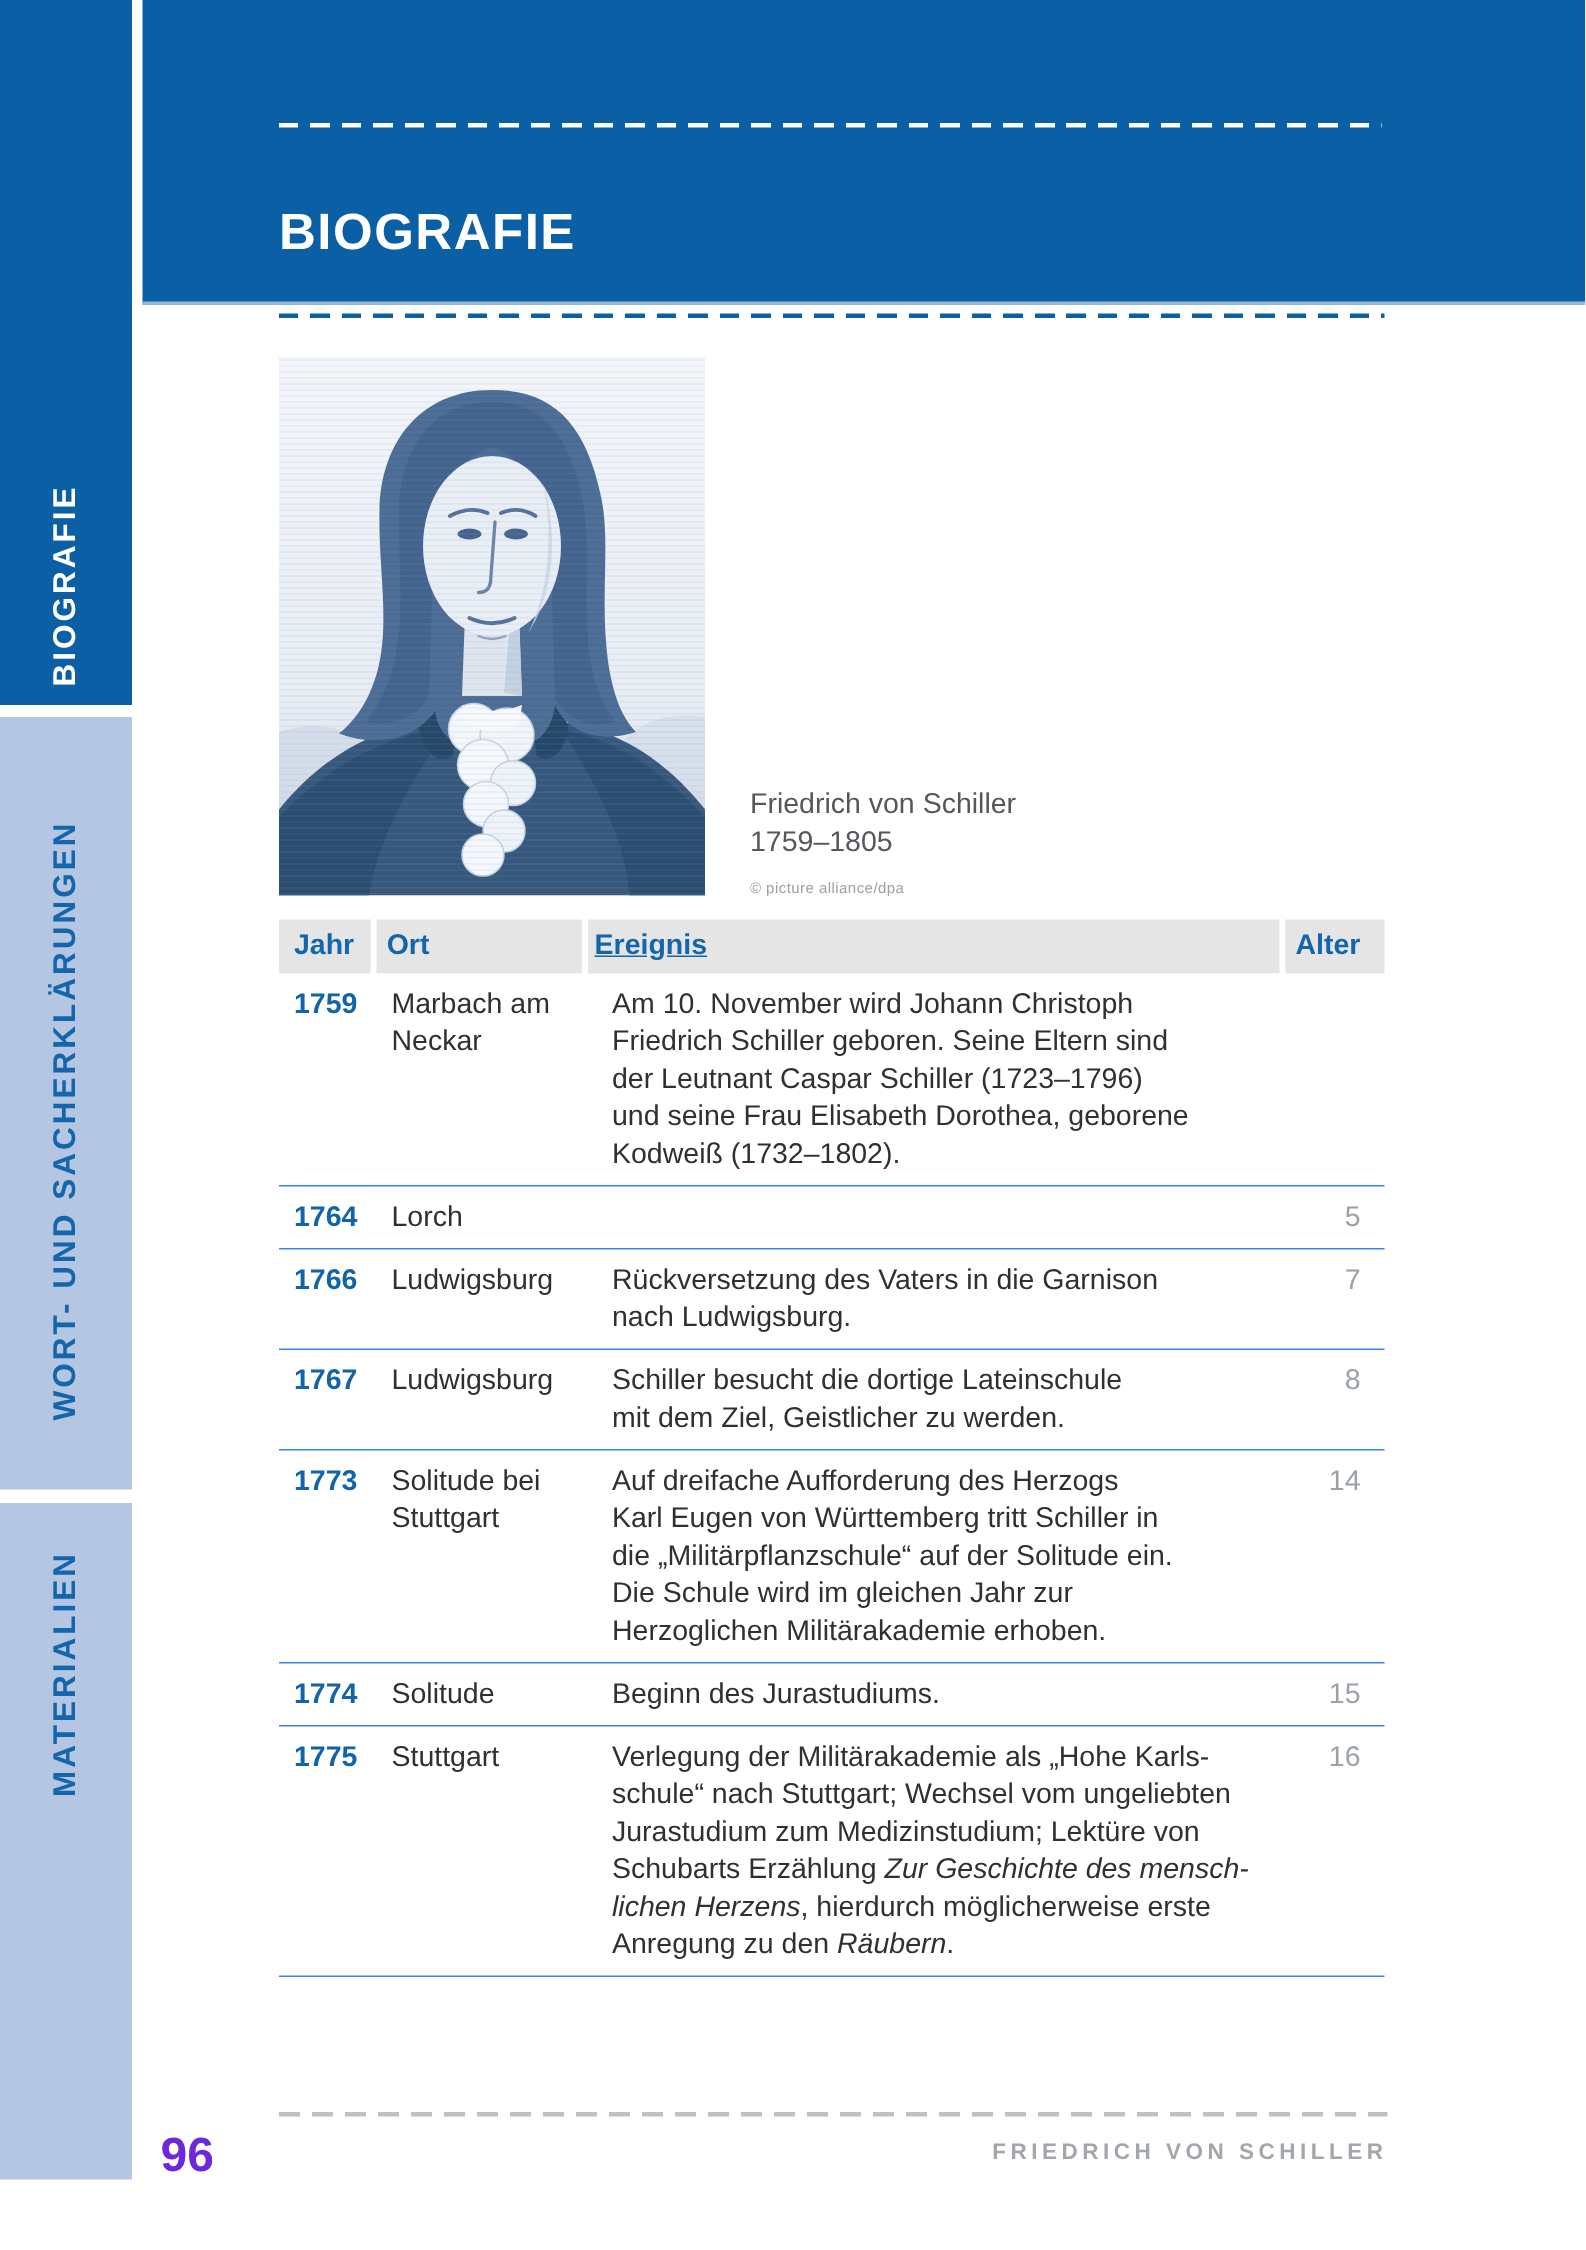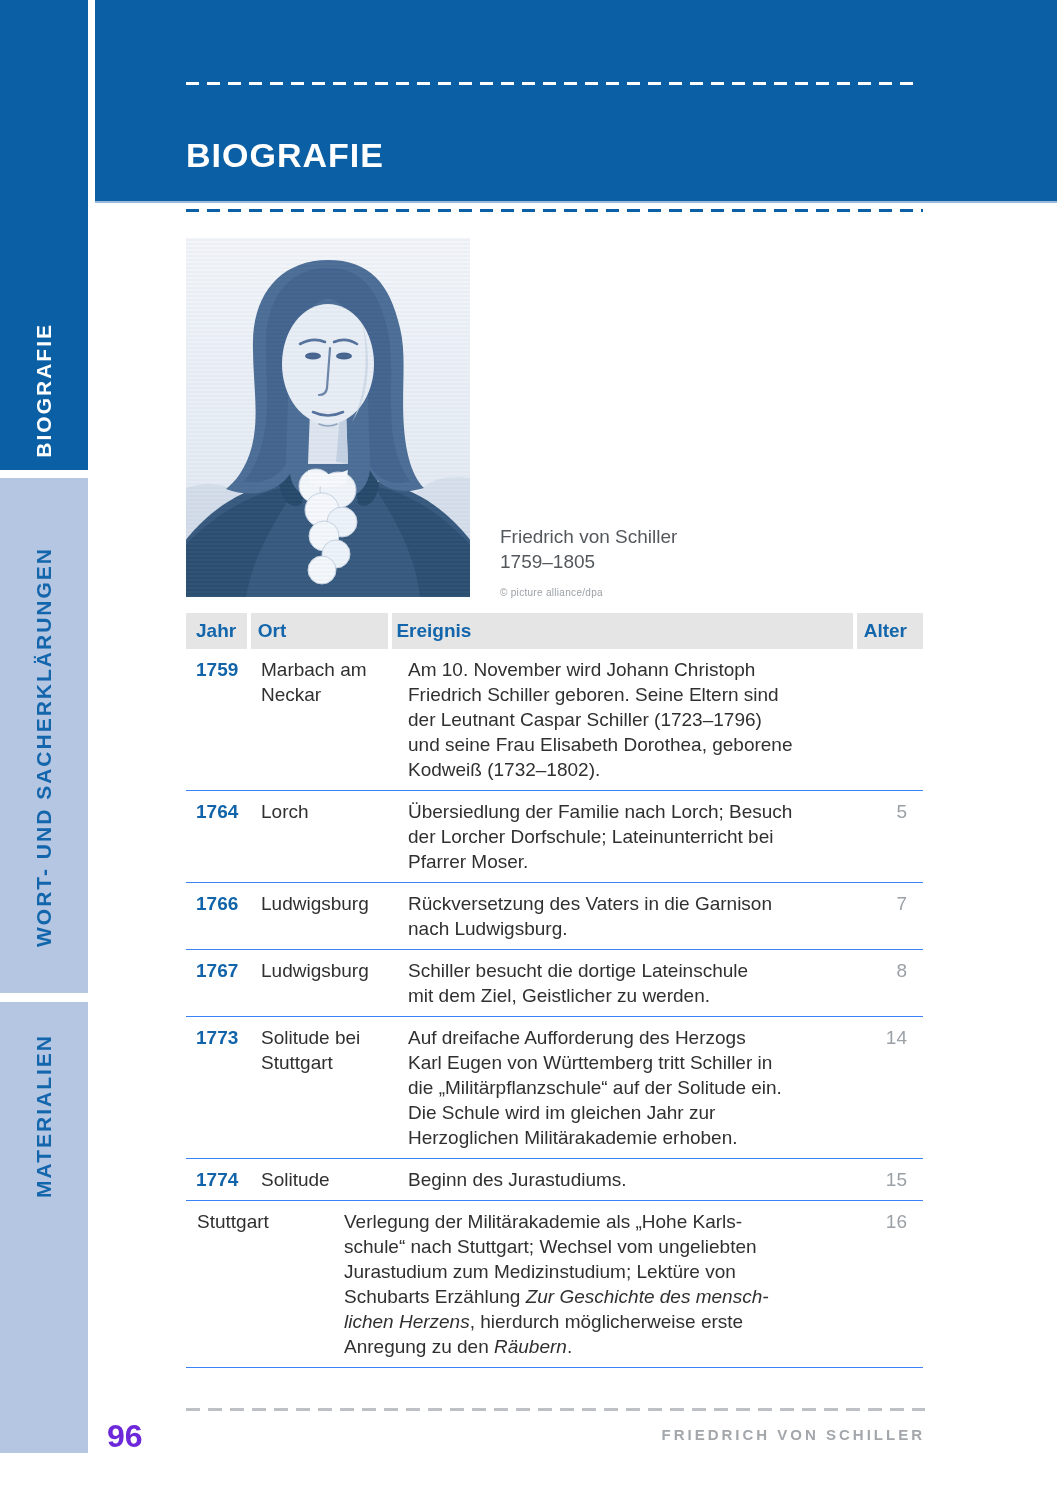--- a/index.html
+++ b/index.html
@@ -40,21 +40,21 @@
   .portrait { position:absolute; left:186px; top:238px; width:284px; height:359px; }
   .caption { position:absolute; left:500px; top:524px; color:#54585c; font-size:19px; line-height:25px; }
   .caption .credit { color:#9ca1a6; font-size:10px; margin-top:6px; letter-spacing:0.3px; }
 
   
   .btable { position:absolute; left:186px; top:613px; width:737px; font-size:19px; color:#303030; }
   .thead { display:flex; height:36px; font-weight:bold; color:#1366ab; }
   .thead > div { background:#e5e5e5; display:flex; align-items:center; box-sizing:border-box; }
   .h1 { width:64px;  padding-left:10px; margin-right:4px; }
   .h2 { width:146px; padding-left:7px;  margin-right:4px; }
-  .h3 { width:490px; padding-left:4px;  margin-right:4px; }
+  .h3 { width:490px; padding-left:4px;  margin-right:4px;text-decoration:underline; }
   .h4 { width:69px;  justify-content:flex-end; padding-right:16px; }
   .trow { display:flex; border-bottom:1px solid #3b82f6; padding:8px 0; line-height:25px; }
   .c1 { width:64px;  padding-left:10px; box-sizing:border-box; font-weight:bold; color:#1164a9; }
   .c2 { width:150px; padding-left:11px; box-sizing:border-box; white-space:pre-line; }
   .c3 { width:446px; padding-left:8px;  box-sizing:border-box; white-space:pre-line; }
   .c4 { flex:1; text-align:right; padding-right:16px; color:#9ba1a7; box-sizing:border-box; }
   .c3 .it { font-style:italic; }
 
   
   .dash-gray { position:absolute; left:186px; top:1408px; width:739px; height:3px;
@@ -160,23 +160,20 @@
       <div class="c3"><span>Am 10. November wird Johann Christoph
 Friedrich Schiller geboren. Seine Eltern sind
 der Leutnant Caspar Schiller (1723–1796)
 und seine Frau Elisabeth Dorothea, geborene
 Kodweiß (1732–1802).</span></div>
       <div class="c4"></div>
     </div>
     <div class="trow">
       <div class="c1">1764</div>
       <div class="c2">Lorch</div>
-      <div class="c3"><span>Übersiedlung der Familie nach Lorch; Besuch
-der Lorcher Dorfschule; Lateinunterricht bei
-Pfarrer Moser.</span></div>
       <div class="c4">5</div>
     </div>
     <div class="trow">
       <div class="c1">1766</div>
       <div class="c2">Ludwigsburg</div>
       <div class="c3"><span>Rückversetzung des Vaters in die Garnison
 nach Ludwigsburg.</span></div>
       <div class="c4">7</div>
     </div>
     <div class="trow">
@@ -197,20 +194,21 @@
 Herzoglichen Militärakademie erhoben.</span></div>
       <div class="c4">14</div>
     </div>
     <div class="trow">
       <div class="c1">1774</div>
       <div class="c2">Solitude</div>
       <div class="c3"><span>Beginn des Jurastudiums.</span></div>
       <div class="c4">15</div>
     </div>
     <div class="trow">
+      <div class="c1">1775</div>
       <div class="c2">Stuttgart</div>
       <div class="c3"><span>Verlegung der Militärakademie als „Hohe Karls-
 schule“ nach Stuttgart; Wechsel vom ungeliebten
 Jurastudium zum Medizinstudium; Lektüre von
 Schubarts Erzählung </span><span class="it">Zur Geschichte des mensch-
 lichen Herzens</span><span>, hierdurch möglicherweise erste
 Anregung zu den </span><span class="it">Räubern</span><span>.</span></div>
       <div class="c4">16</div>
     </div>
   </div>

